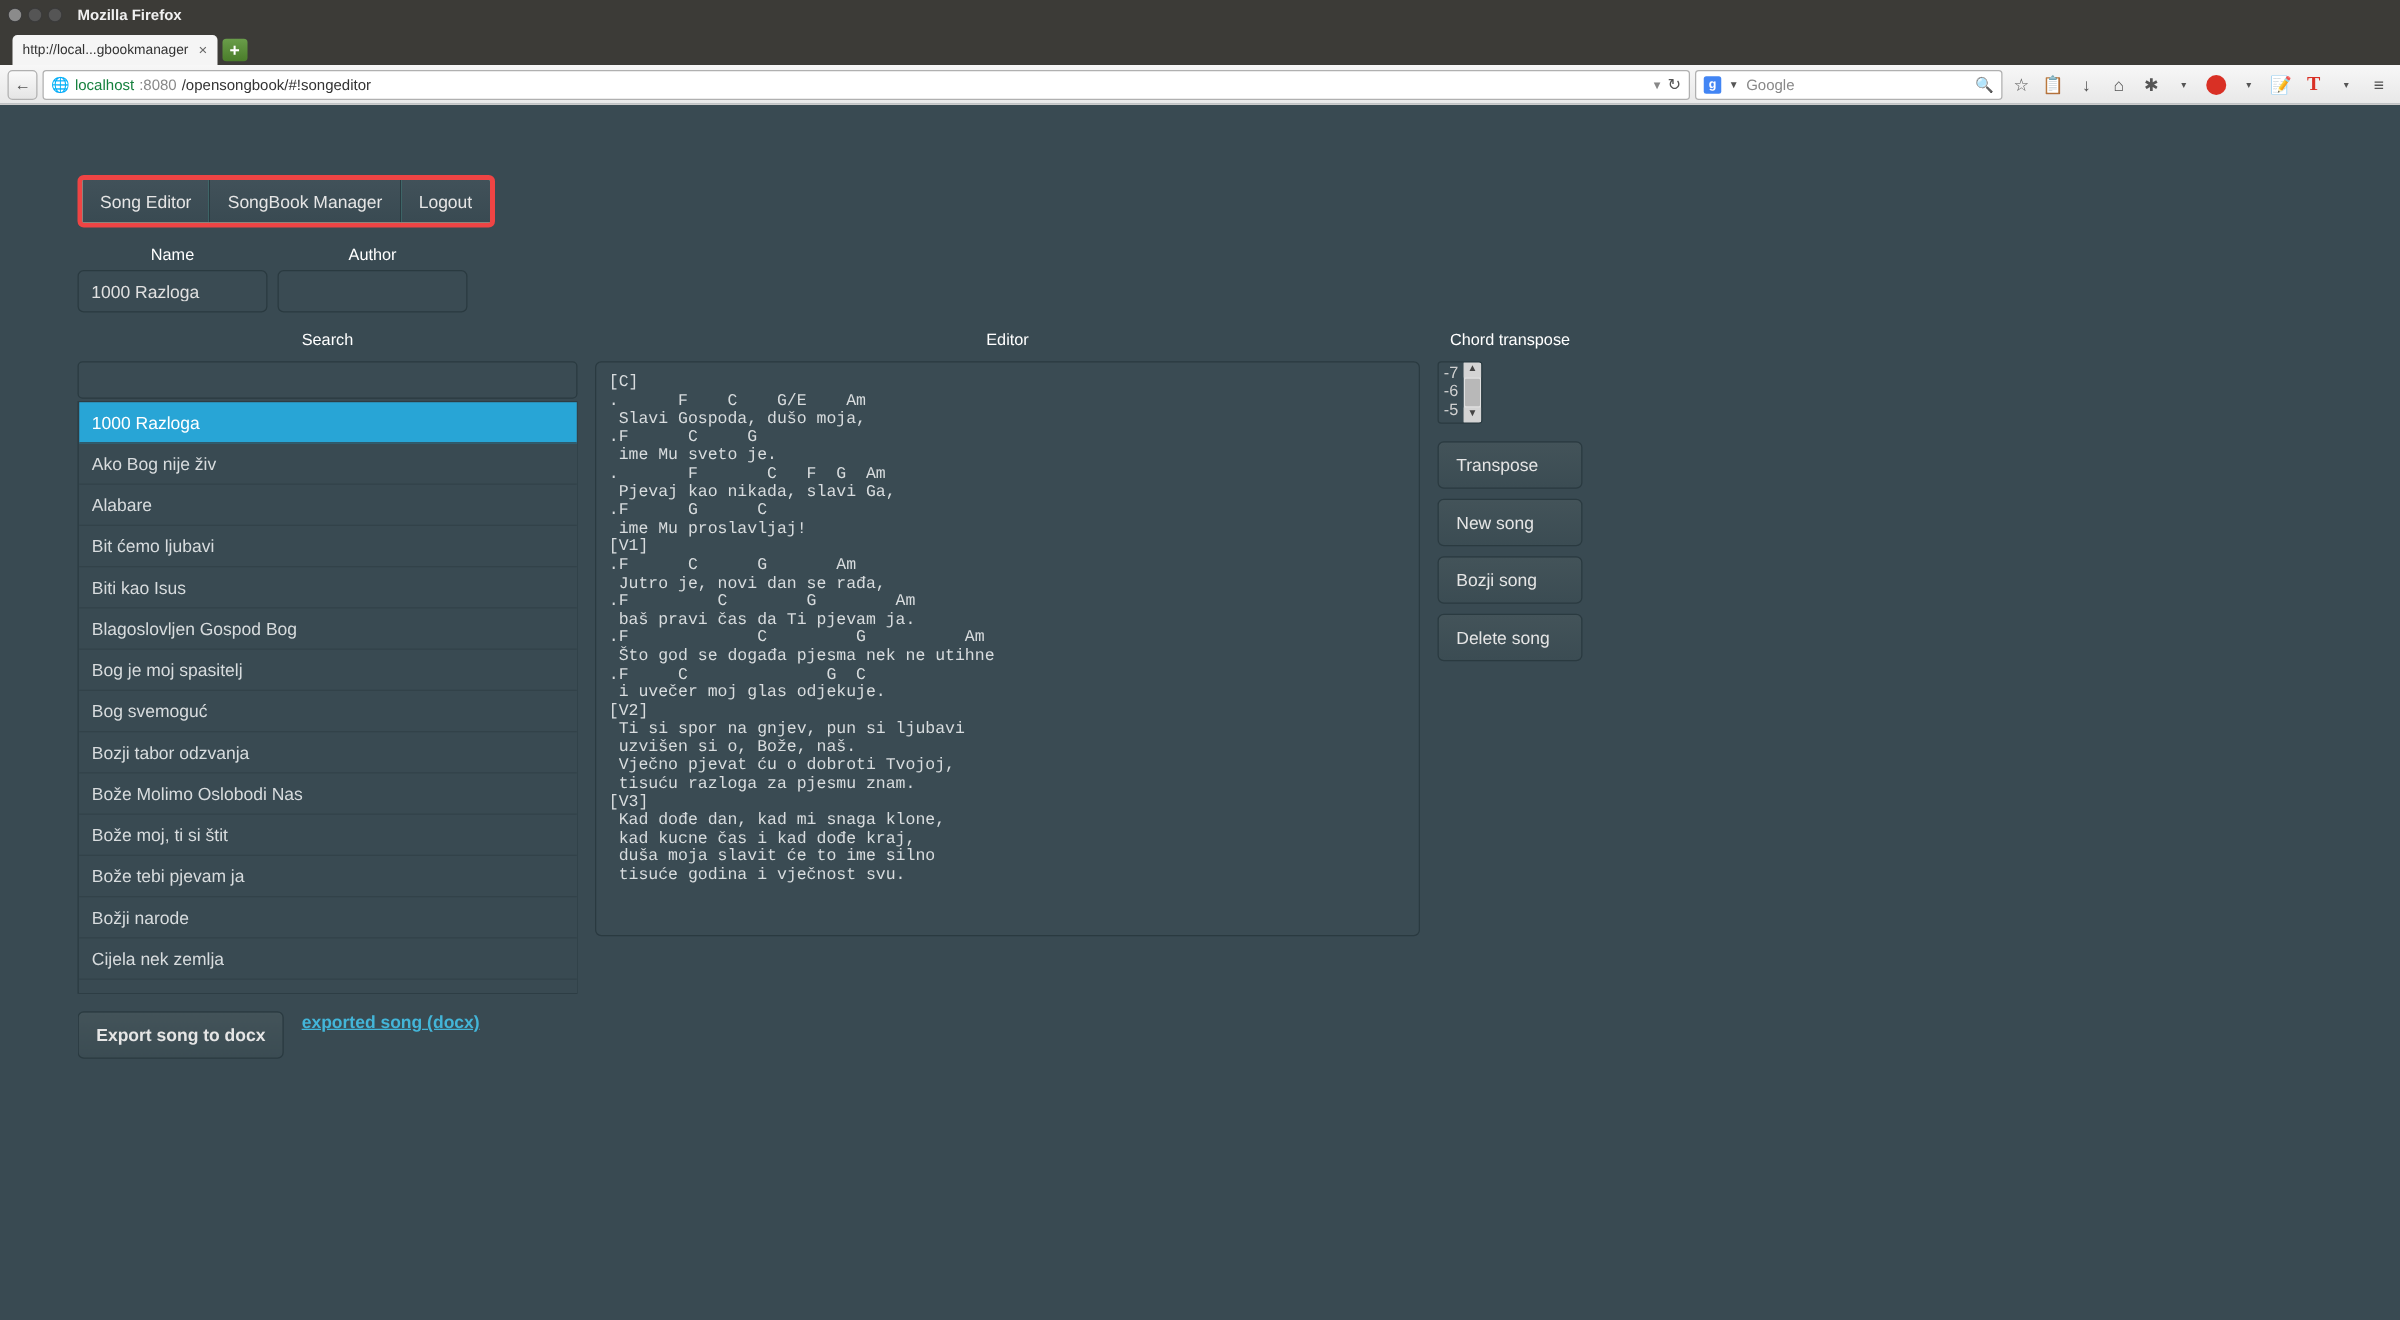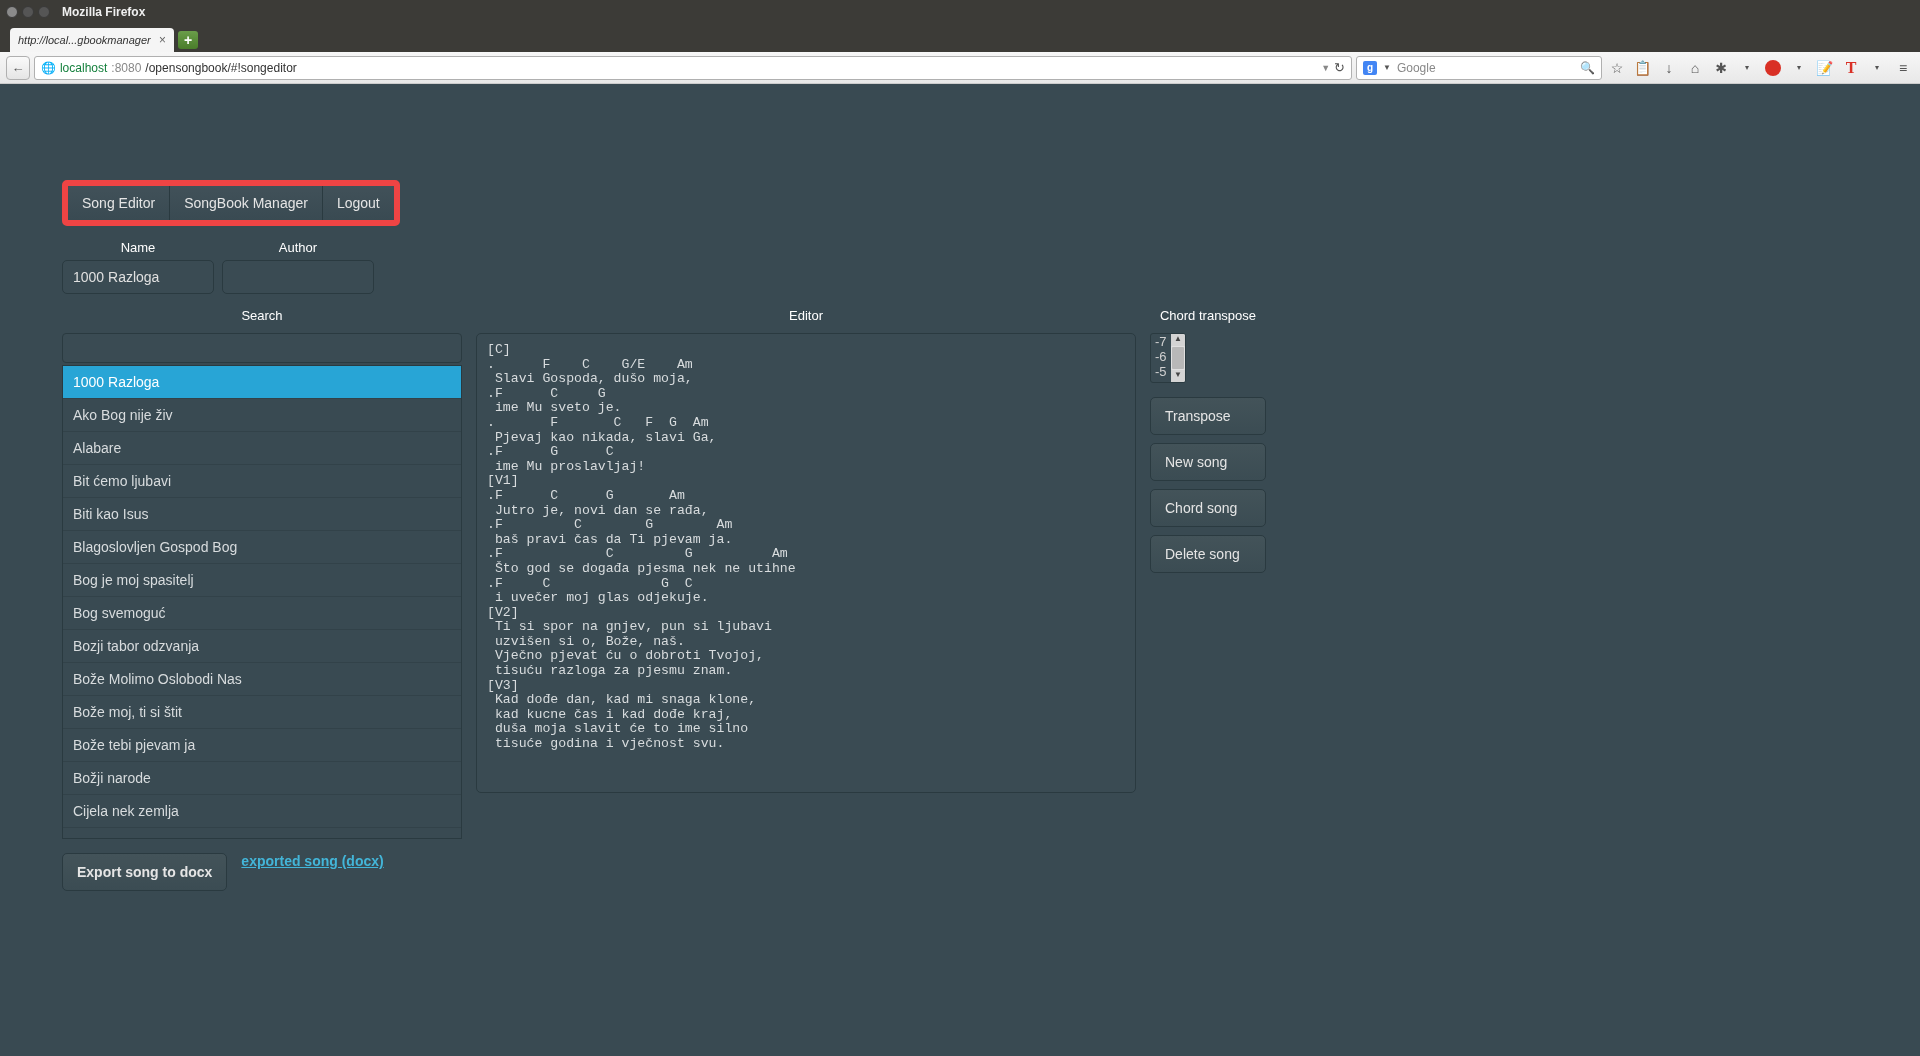--- a/index.html
+++ b/index.html
@@ -6,21 +6,21 @@
 body { font-family: Arial, sans-serif; background: #394a52; color: #d0d0d0; overflow: hidden; width: 1920px; height: 1056px; }
 
 
 .window-titlebar { background: #3c3b37; height: 24px; display: flex; align-items: center; padding: 0 6px; gap: 6px; }
 .window-btns { display: flex; gap: 4px; }
 .win-btn { width: 12px; height: 12px; border-radius: 50%; background: #555; border: 1px solid #3a3a3a; }
 .win-btn.close { background: #8b8b8b; }
 .window-title { color: #f0f0f0; font-size: 12px; font-weight: bold; margin-left: 6px; }
 
 
-.tabbar { background: #3c3b37; height: 28px; display: flex; align-items: flex-end; padding-left: 10px; gap: 2px; font-style: italic; }
+.tabbar { background: #3c3b37; height: 28px; display: flex; align-items: flex-end; padding-left: 10px; gap: 2px; }
 .tab { background: #f5f5f5; height: 24px; padding: 0 8px; display: flex; align-items: center; gap: 8px; border-radius: 4px 4px 0 0; font-size: 11px; color: #333; }
 .tab .tab-close { font-size: 12px; color: #666; cursor: pointer; }
 .newtab { width: 20px; height: 18px; background: linear-gradient(#6a9d4a, #4a7d2a); border-radius: 3px; display: flex; align-items: center; justify-content: center; color: #fff; font-weight: bold; font-size: 14px; margin-left: 2px; margin-bottom: 3px; }
 
 
 .addrbar { background: linear-gradient(#f7f7f7, #e8e8e8); height: 32px; display: flex; align-items: center; padding: 0 6px; gap: 4px; border-bottom: 1px solid #ccc; }
 .nav-btn { width: 24px; height: 24px; border: 1px solid #b0b0b0; border-radius: 4px; background: linear-gradient(#fafafa,#e5e5e5); display: flex; align-items: center; justify-content: center; font-size: 13px; color: #555; }
 .urlbox { flex: 1; height: 24px; background: #fff; border: 1px solid #b0b0b0; border-radius: 3px; display: flex; align-items: center; padding: 0 6px; font-size: 12px; color: #333; gap: 4px; }
 .urlbox .globe { color: #888; }
 .urlbox .host { color: #15803d; }
@@ -30,21 +30,21 @@
 .searchbox { width: 246px; height: 24px; background: #fff; border: 1px solid #b0b0b0; border-radius: 3px; display: flex; align-items: center; padding: 0 6px; font-size: 12px; color: #888; gap: 6px; }
 .searchbox .g { width: 14px; height: 14px; background: #4285f4; color: #fff; display: flex; align-items: center; justify-content: center; font-size: 10px; border-radius: 2px; font-weight: bold; }
 .searchbox .dd { font-size: 8px; color: #555; }
 .searchbox .mag { margin-left: auto; color: #555; }
 .icon-btn { width: 22px; height: 22px; display: flex; align-items: center; justify-content: center; font-size: 14px; color: #555; }
 .ico-red { width: 16px; height: 16px; background: #d93025; border-radius: 50%; }
 .ico-t { color: #d93025; font-weight: bold; font-family: 'Times New Roman', serif; font-size: 16px; }
 
 
 .app { padding: 56px 62px; }
-.toolbar { display: inline-flex; border: 6px solid #ef4444; border-radius: 5px; overflow: hidden; background: #5eead4; margin-top: 40px; }
+.toolbar { display: inline-flex; border: 4px solid #ef4444; border-radius: 5px; overflow: hidden; background: #5eead4; }
 .toolbar-btn { padding: 9px 14px; color: #e5e5e5; font-size: 14px; border-left: 1px solid #2a3a40; cursor: pointer; background: linear-gradient(#415159,#394a52); }
 .toolbar-btn:first-child { border-left: none; }
 
 .fields-row { display: flex; gap: 8px; margin-top: 14px; }
 .field-group { display: flex; flex-direction: column; }
 .field-label { font-size: 13px; color: #ffffff; margin-bottom: 5px; text-align: center; }
 .text-input { width: 152px; height: 34px; background: #3a4b53; border: 1px solid #2a3a40; border-radius: 5px; padding: 0 10px; color: #e0e0e0; font-size: 14px; outline: none; }
 
 .main-cols { display: flex; gap: 14px; margin-top: 14px; align-items: flex-start; }
 .col-left { width: 400px; display: flex; flex-direction: column; }
@@ -218,19 +218,19 @@
           </div>
         <div class="tp-scroll">
           <div class="tp-arrow">▲</div>
           <div class="tp-thumb"></div>
           <div class="tp-arrow">▼</div>
         </div>
       </div>
       <div class="action-stack">
         <div class="app-btn">Transpose</div>
         <div class="app-btn">New song</div>
-        <div class="app-btn">Chord song</div>
+        <div class="app-btn">Bozji song</div>
         <div class="app-btn">Delete song</div>
       </div>
     </div>
   </div>
 
 </div>
 
 </body></html>

